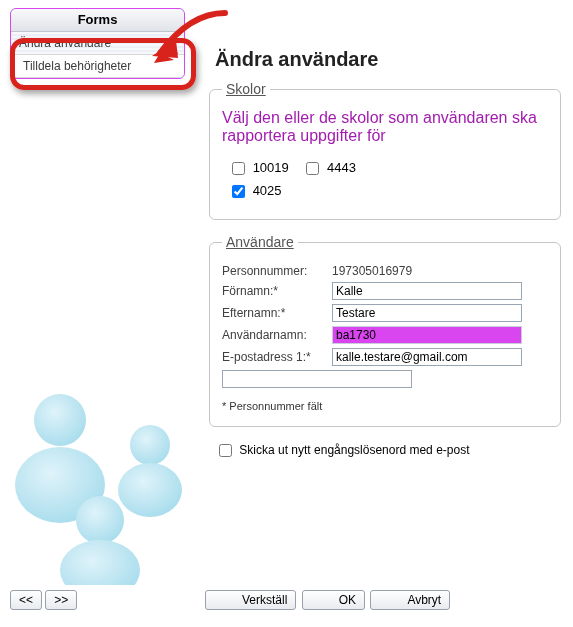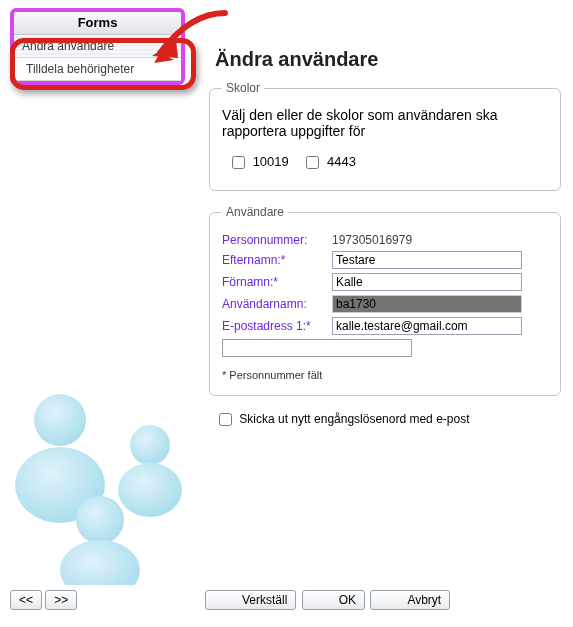--- a/index.html
+++ b/index.html
@@ -15,21 +15,21 @@
   }
 
   
   .left-panel {
     position: absolute;
     left: 10px;
     top: 8px;
     width: 175px;
   }
   .forms-box {
-    border: 4px solid #d946ef;
+    border: 1px solid #d946ef;
     border-radius: 6px;
     background: #7dd3fc;
     overflow: hidden;
   }
   .forms-header {
     text-align: center;
     font-weight: bold;
     font-size: 13px;
     padding: 3px 0 4px;
     background: linear-gradient(#f8f9fb,#e0e3e8);
@@ -111,58 +111,59 @@
     margin: 40px 0 10px 10px;
     color: #222;
   }
   fieldset.group {
     border: 1px solid #c6c6c6;
     border-radius: 6px;
     margin: 8px 4px 14px 4px;
     padding: 10px 12px 14px;
   }
   fieldset.group legend {
-    font-size: 12px;
+    font-size: 14px;
     color: #555;
     padding: 0 4px;
+    text-decoration: underline;
   }
   .help-text {
-    font-size: 14px;
+    font-size: 16px;
     margin: 2px 0 14px;
-    color: #000000;
+    color: #a21caf;
   }
   .cb-row { margin: 2px 0 4px 6px; font-size: 13px; }
   .cb-row input[type="checkbox"] { margin-right: 4px; vertical-align: middle; }
   .cb-row label { margin-right: 10px; margin-top: 32px; }
 
   .form-row {
     display: flex;
     align-items: center;
     margin: 4px 0;
   }
   .form-row .lbl {
     width: 110px;
     font-size: 12px;
-    color: #6d28d9;
+    color: #404040;
     padding-right: 4px;
   }
   .form-row .val-static {
     font-size: 12px;
     color: #404040;
   }
   .form-row input[type="text"] {
     border: 1px solid #9aa5b3;
     padding: 1px 3px;
     font-size: 12px;
     font-family: inherit;
     height: 18px;
     width: 190px;
   }
   .form-row input[readonly] {
-    background: #737373;
+    background: #d946ef;
     border-color: #c9cfd8;
   }
   .note {
     font-size: 11px;
     margin-top: 12px;
     color: #333;
   }
   .send-pw {
     margin: 6px 4px 12px 10px;
     font-size: 12px;
@@ -223,38 +224,42 @@
 
   <fieldset class="group">
     <legend>Skolor</legend>
     <div class="help-text">Välj den eller de skolor som användaren ska rapportera uppgifter för</div>
     <div class="cb-row">
       <input type="checkbox" id="cb0" style="">
       <label for="cb0">10019</label>
       <input type="checkbox" id="cb1" style="">
       <label for="cb1">4443</label>
     </div>
+    <div class="cb-row">
+      <input type="checkbox" id="cb2" checked="" style="">
+      <label for="cb2">4025</label>
+    </div>
   </fieldset>
 
   <fieldset class="group">
     <legend>Användare</legend>
 
     <div class="form-row">
       <div class="lbl">Personnummer:</div>
       <div class="val-static">197305016979</div>
     </div>
 
     <div class="form-row">
+      <div class="lbl">Förnamn:*</div>
+      <input type="text" value="Kalle" style="">
+    </div>
+
+    <div class="form-row">
       <div class="lbl">Efternamn:*</div>
       <input type="text" value="Testare" style="">
-    </div>
-
-    <div class="form-row">
-      <div class="lbl">Förnamn:*</div>
-      <input type="text" value="Kalle" style="">
     </div>
 
     <div class="form-row">
       <div class="lbl">Användarnamn:</div>
       <input type="text" readonly="" value="ba1730" style="">
     </div>
 
     <div class="form-row">
       <div class="lbl">E-postadress 1:*</div>
       <input type="text" value="kalle.testare@gmail.com" style="">

